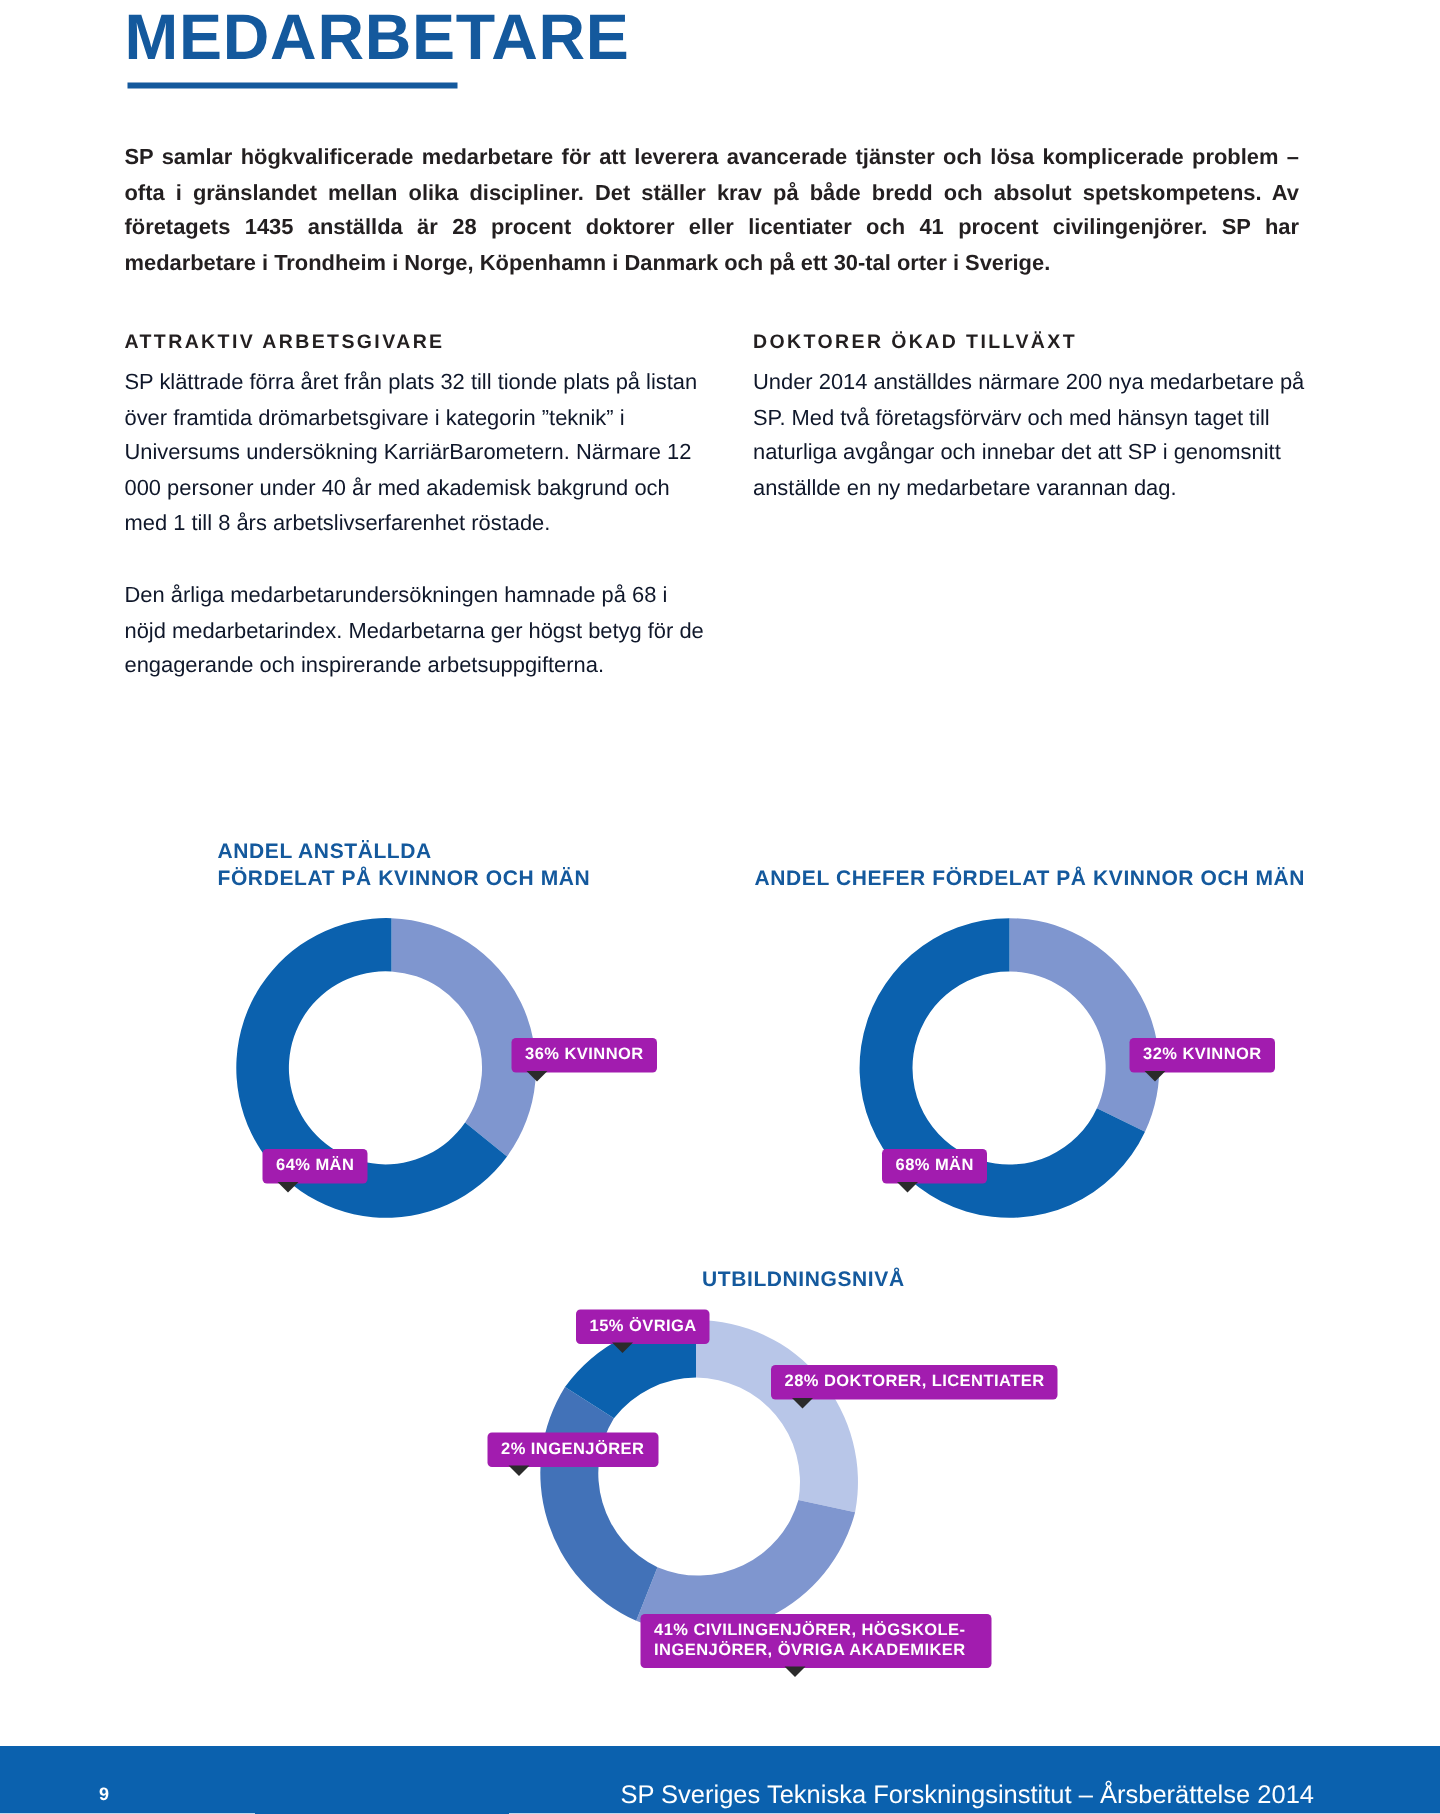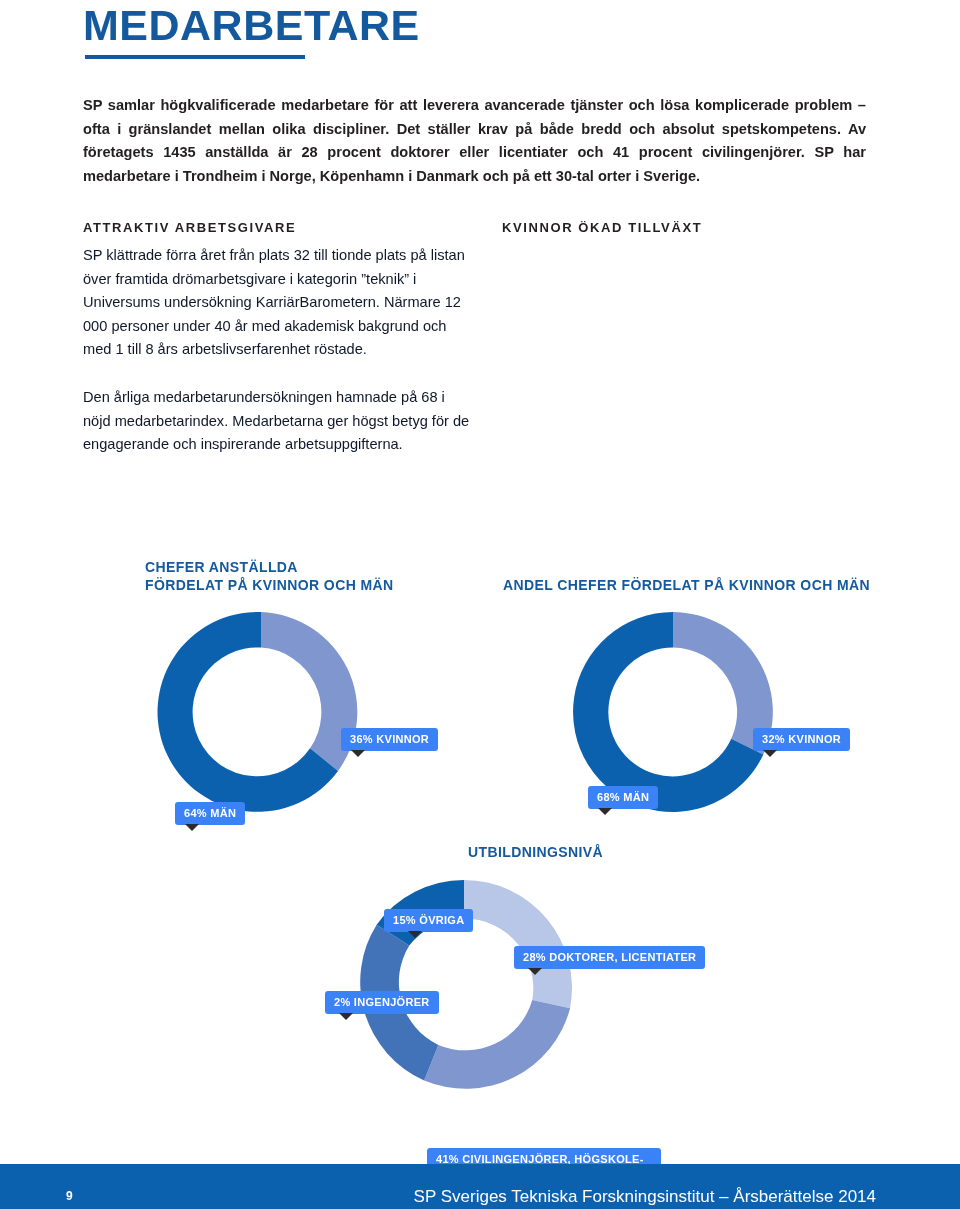--- a/index.html
+++ b/index.html
@@ -90,58 +90,57 @@
   .donut-wrap { position: absolute; }
   #donut-1 { left: 150px; top: 601px; width: 222px; height: 222px; }
   #donut-2 { left: 562px; top: 601px; width: 222px; height: 222px; }
   #donut-3 { left: 344px; top: 868px; width: 240px; height: 240px; }
 
   .donut-wrap svg { display: block; width: 100%; height: 100%; }
 
   
   .callout {
     position: absolute;
-    background: #3b82f6;
+    background: #a21caf;
     color: #ffffff;
     font-size: 11px;
     font-weight: bold;
     letter-spacing: 0.3px;
     padding: 5px 9px 5px 9px;
     border-radius: 3px;
     white-space: nowrap;
     line-height: 13px;
-    margin-top: 36px;
   }
   .callout .tail {
     position: absolute;
     bottom: -6px;
     width: 0; height: 0;
     border-left: 7px solid transparent;
     border-right: 7px solid transparent;
     border-top: 7px solid #2b2b2b;
   }
   .callout.two-line { white-space: normal; text-align: left; }
 
   #co-1-kvinnor { left: 341px; top: 692px; }
   #co-1-kvinnor .tail { left: 10px; }
   #co-1-man     { left: 175px; top: 766px; text-align: right; }
   #co-1-man .tail { left: 10px; }
 
   #co-2-kvinnor { left: 753px; top: 692px; }
   #co-2-kvinnor .tail { left: 10px; }
-  #co-2-man     { left: 588px; top: 750px; }
+  #co-2-man     { left: 588px; top: 766px; }
   #co-2-man .tail { left: 10px; }
 
   #co-3-ovriga   { left: 384px; top: 873px; }
   #co-3-ovriga .tail { left: 24px; }
   #co-3-doktorer { left: 514px; top: 910px; }
   #co-3-doktorer .tail { left: 14px; }
   #co-3-ingenjorer { left: 325px; top: 955px; }
   #co-3-ingenjorer .tail { left: 14px; }
-  #co-3-civil    { left: 427px; top: 1112px; width: 216px; }
+  #co-3-civil    { left: 427px; top: 1076px; width: 216px; }
   #co-3-civil .tail { left: 96px; }
 
   
   .footer-bar {
     position: absolute;
     left: 0;
     top: 1164px;
     width: 960px;
     height: 45px;
     background: #0b61ae;
@@ -172,29 +171,30 @@
 <div class="title-rule"></div>
 
 <div class="intro">SP samlar högkvalificerade medarbetare för att leverera avancerade tjänster och lösa komplicerade problem – ofta i gränslandet mellan olika discipliner. Det ställer krav på både bredd och absolut spetskompetens. Av företagets 1435 anställda är 28 procent doktorer eller licentiater och 41 procent civilingenjörer. SP har medarbetare i Trondheim i Norge, Köpenhamn i Danmark och på ett 30-tal orter i Sverige.</div>
 
 <div class="col-sec col-left" id="sec-attraktiv">
   <div class="sec-head">ATTRAKTIV ARBETSGIVARE</div>
   <div class="sec-body">SP klättrade förra året från plats 32 till tionde plats på listan över framtida drömarbetsgivare i kategorin ”teknik” i Universums undersökning KarriärBarometern. Närmare 12 000 personer under 40 år med akademisk bakgrund och med 1 till 8 års arbetslivserfarenhet röstade.</div>
 </div>
 
 <div class="col-sec col-right" id="sec-fortsatt">
-  <div class="sec-head">KVINNOR ÖKAD TILLVÄXT</div>
+  <div class="sec-head">DOKTORER ÖKAD TILLVÄXT</div>
+  <div class="sec-body">Under 2014 anställdes närmare 200 nya medarbetare på SP. Med två företagsförvärv och med hänsyn taget till naturliga avgångar och innebar det att SP i genomsnitt anställde en ny medarbetare varannan dag.</div>
 </div>
 
 <div class="col-sec col-left" id="sec-vardegrund">
   <div class="sec-body">Den årliga medarbetarundersökningen hamnade på 68 i nöjd medarbetarindex. Medarbetarna ger högst betyg för de engagerande och inspirerande arbetsuppgifterna.</div>
 </div>
 
 <div class="chart-title" id="chart-title-1">
-  <div>CHEFER ANSTÄLLDA</div>
+  <div>ANDEL ANSTÄLLDA</div>
   <div>FÖRDELAT PÅ KVINNOR OCH MÄN</div>
 </div>
 
 <div class="donut-wrap" id="donut-1">
   <svg viewBox="0 0 200 200">
 
     <path d="M100,10 A90,90 0 0,1 169.4,153.1 L144.2,132.7 A58,58 0 0,0 100,42 Z" fill="#7f96cf"></path>
 
     <path d="M169.4,153.1 A90,90 0 1,1 100,10 L100,42 A58,58 0 1,0 144.2,132.7 Z" fill="#0b61ae"></path>
   </svg>

